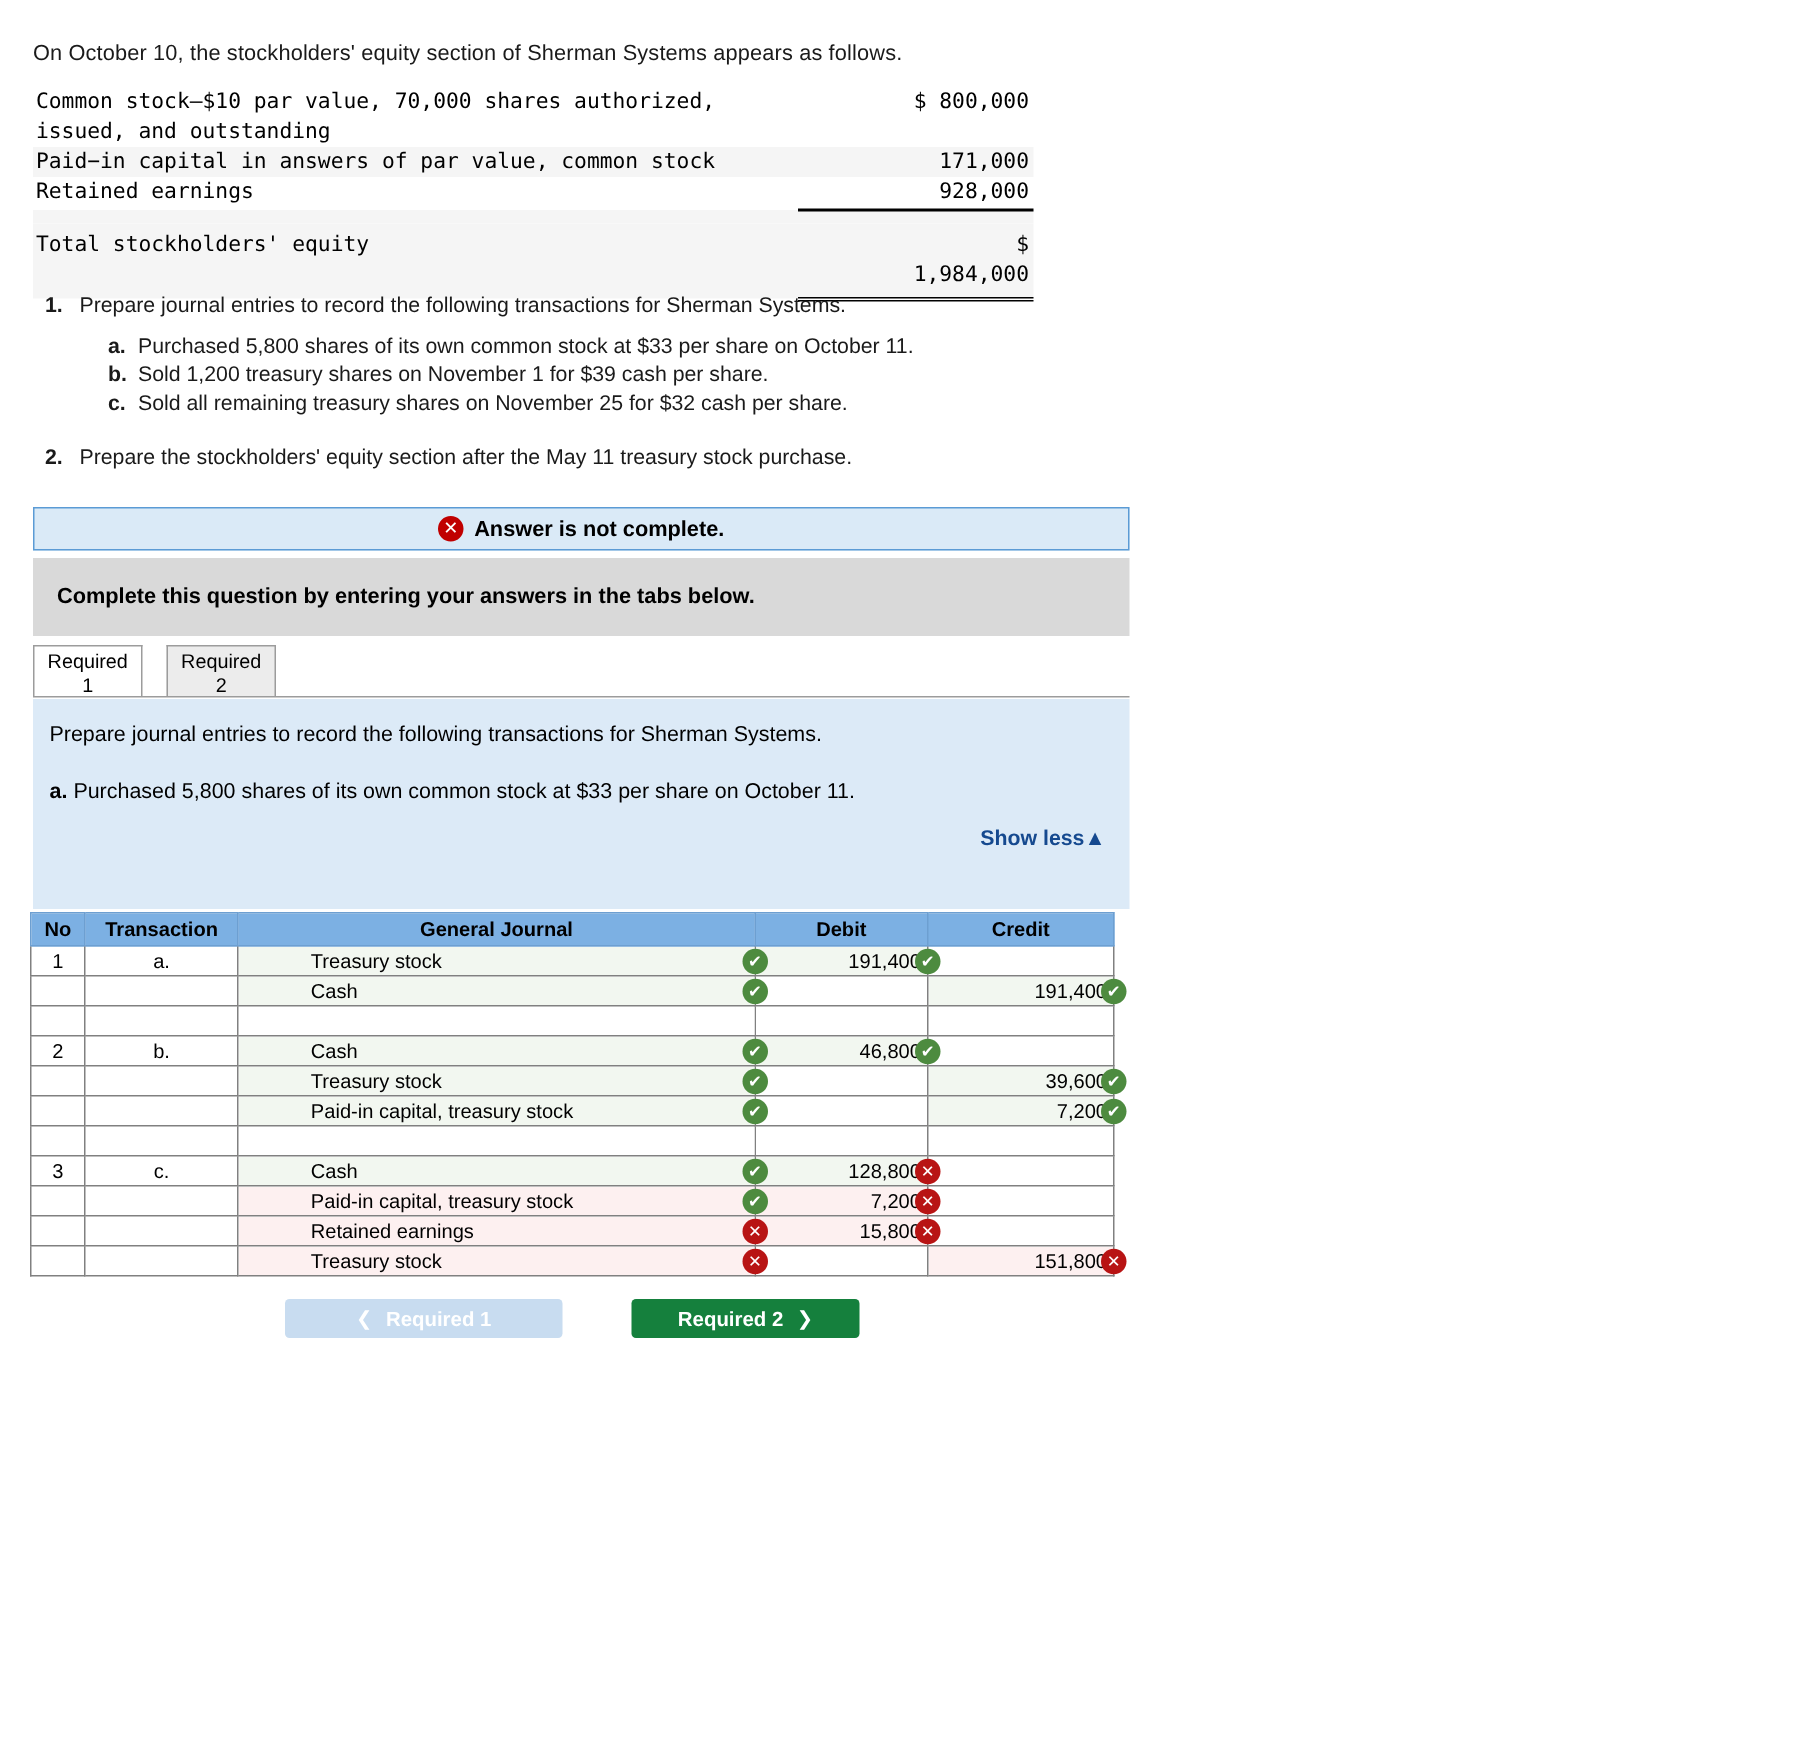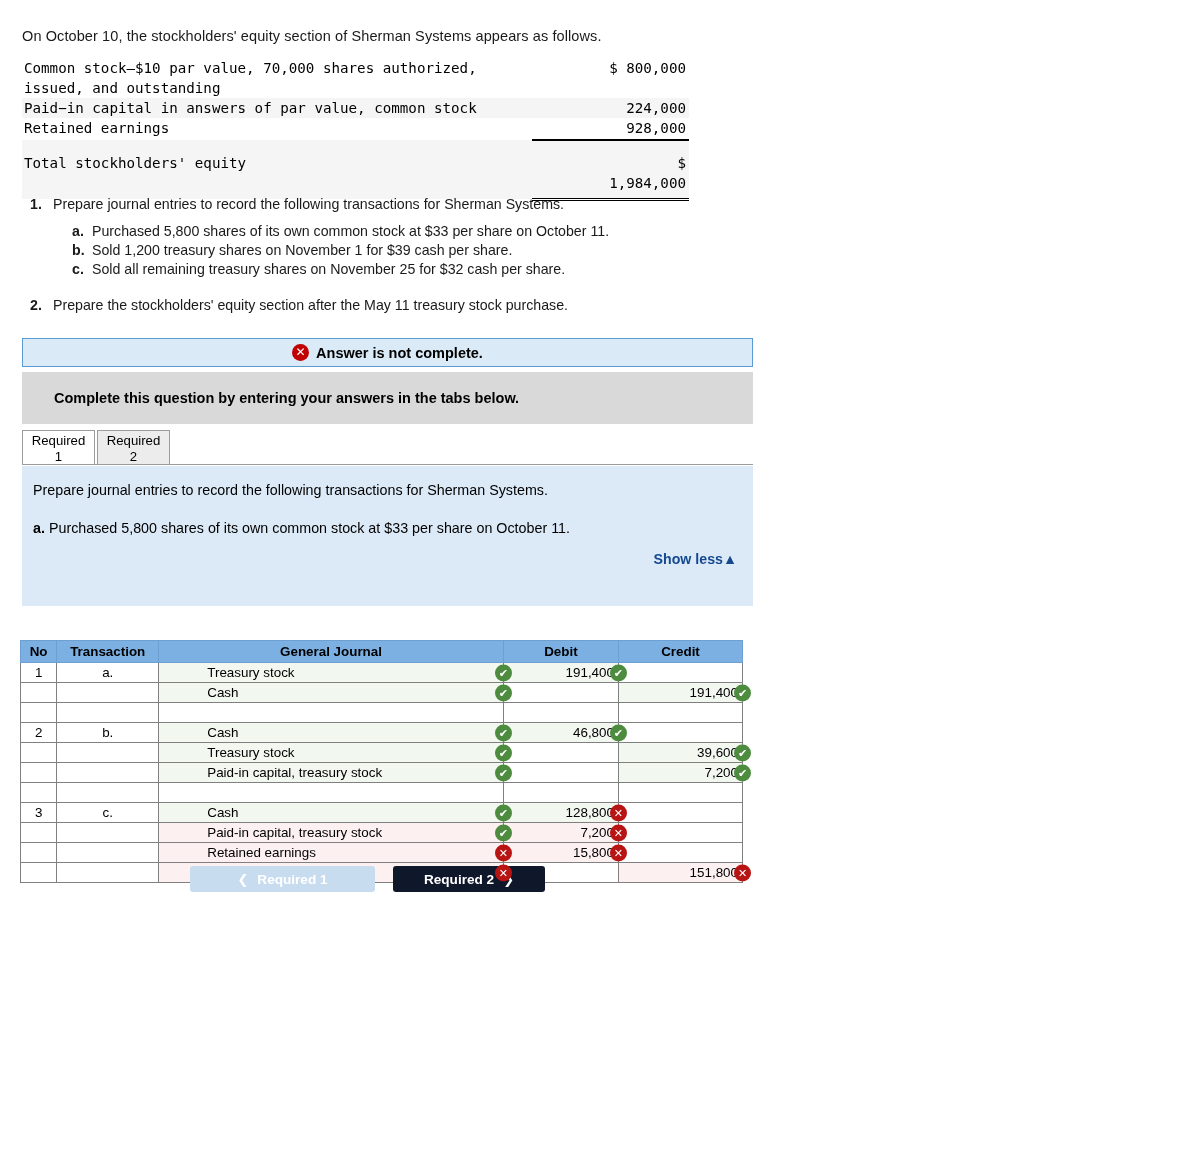--- a/index.html
+++ b/index.html
@@ -104,37 +104,37 @@
   .gray-band {
     position: absolute;
     left: 22px;
     top: 372px;
     width: 731px;
     height: 52px;
     background: #d9d9d9;
     box-sizing: border-box;
     display: flex;
     align-items: center;
-    padding-left: 32px;
+    padding-left: 16px;
     font-weight: bold;
     font-size: 14.5px;
   }
 
   
   .tab-strip {
     position: absolute;
     left: 22px;
     top: 430px;
     width: 731px;
     height: 35px;
     border-bottom: 1px solid #9c9c9c;
     box-sizing: border-box;
     display: flex;
     align-items: flex-end;
-    gap: 2px;
+    gap: 16px;
   }
   .tab {
     width: 73px;
     height: 34px;
     border: 1px solid #9c9c9c;
     border-bottom: none;
     box-sizing: border-box;
     text-align: center;
     font-size: 13.2px;
     line-height: 1.18;
@@ -165,21 +165,21 @@
     font-weight: bold;
     font-size: 14.2px;
     margin-top: 9px;
     cursor: pointer;
   }
 
   
   .journal {
     position: absolute;
     left: 20px;
-    top: 640px;
+    top: 608px;
     width: 723px;
     border-collapse: collapse;
     font-size: 13.4px;
     table-layout: fixed;
     border-radius: 26px;
   }
   .journal th, .journal td {
     border: 1px solid #808080;
     height: 20px;
     padding: 0 4px;
@@ -250,40 +250,41 @@
     cursor: pointer;
     box-sizing: border-box;
   }
   .nav-btn.prev {
     width: 185px;
     background: #c8dcf0;
     color: #ffffff;
   }
   .nav-btn.next {
     width: 152px;
-    background: #0f172a;
+    background: #15803d;
     color: #ffffff;
+    margin-left: 28px;
   }
   .chev { font-size: 13px; font-family: "DejaVu Sans", sans-serif; }
 </style>
 </head>
 <body>
 
 <div class="intro">On October 10, the stockholders' equity section of Sherman Systems appears as follows.</div>
 
 <table class="equity-table">
   <tbody>
     <tr class="eq-row-plain">
       <td>Common stock—$10 par value, 70,000 shares authorized,
 issued, and outstanding</td>
       <td class="amt">$ 800,000</td>
     </tr>
     <tr class="eq-shade">
       <td>Paid−in capital in answers of par value, common stock</td>
-      <td class="amt">224,000</td>
+      <td class="amt">171,000</td>
     </tr>
     <tr class="eq-row-plain">
       <td>Retained earnings</td>
       <td class="amt rule-bottom" style="border-bottom:2px solid #000;">928,000</td>
     </tr>
     <tr class="eq-shade eq-spacer">
       <td></td>
       <td class="amt"></td>
     </tr>
     <tr class="eq-shade eq-total">

